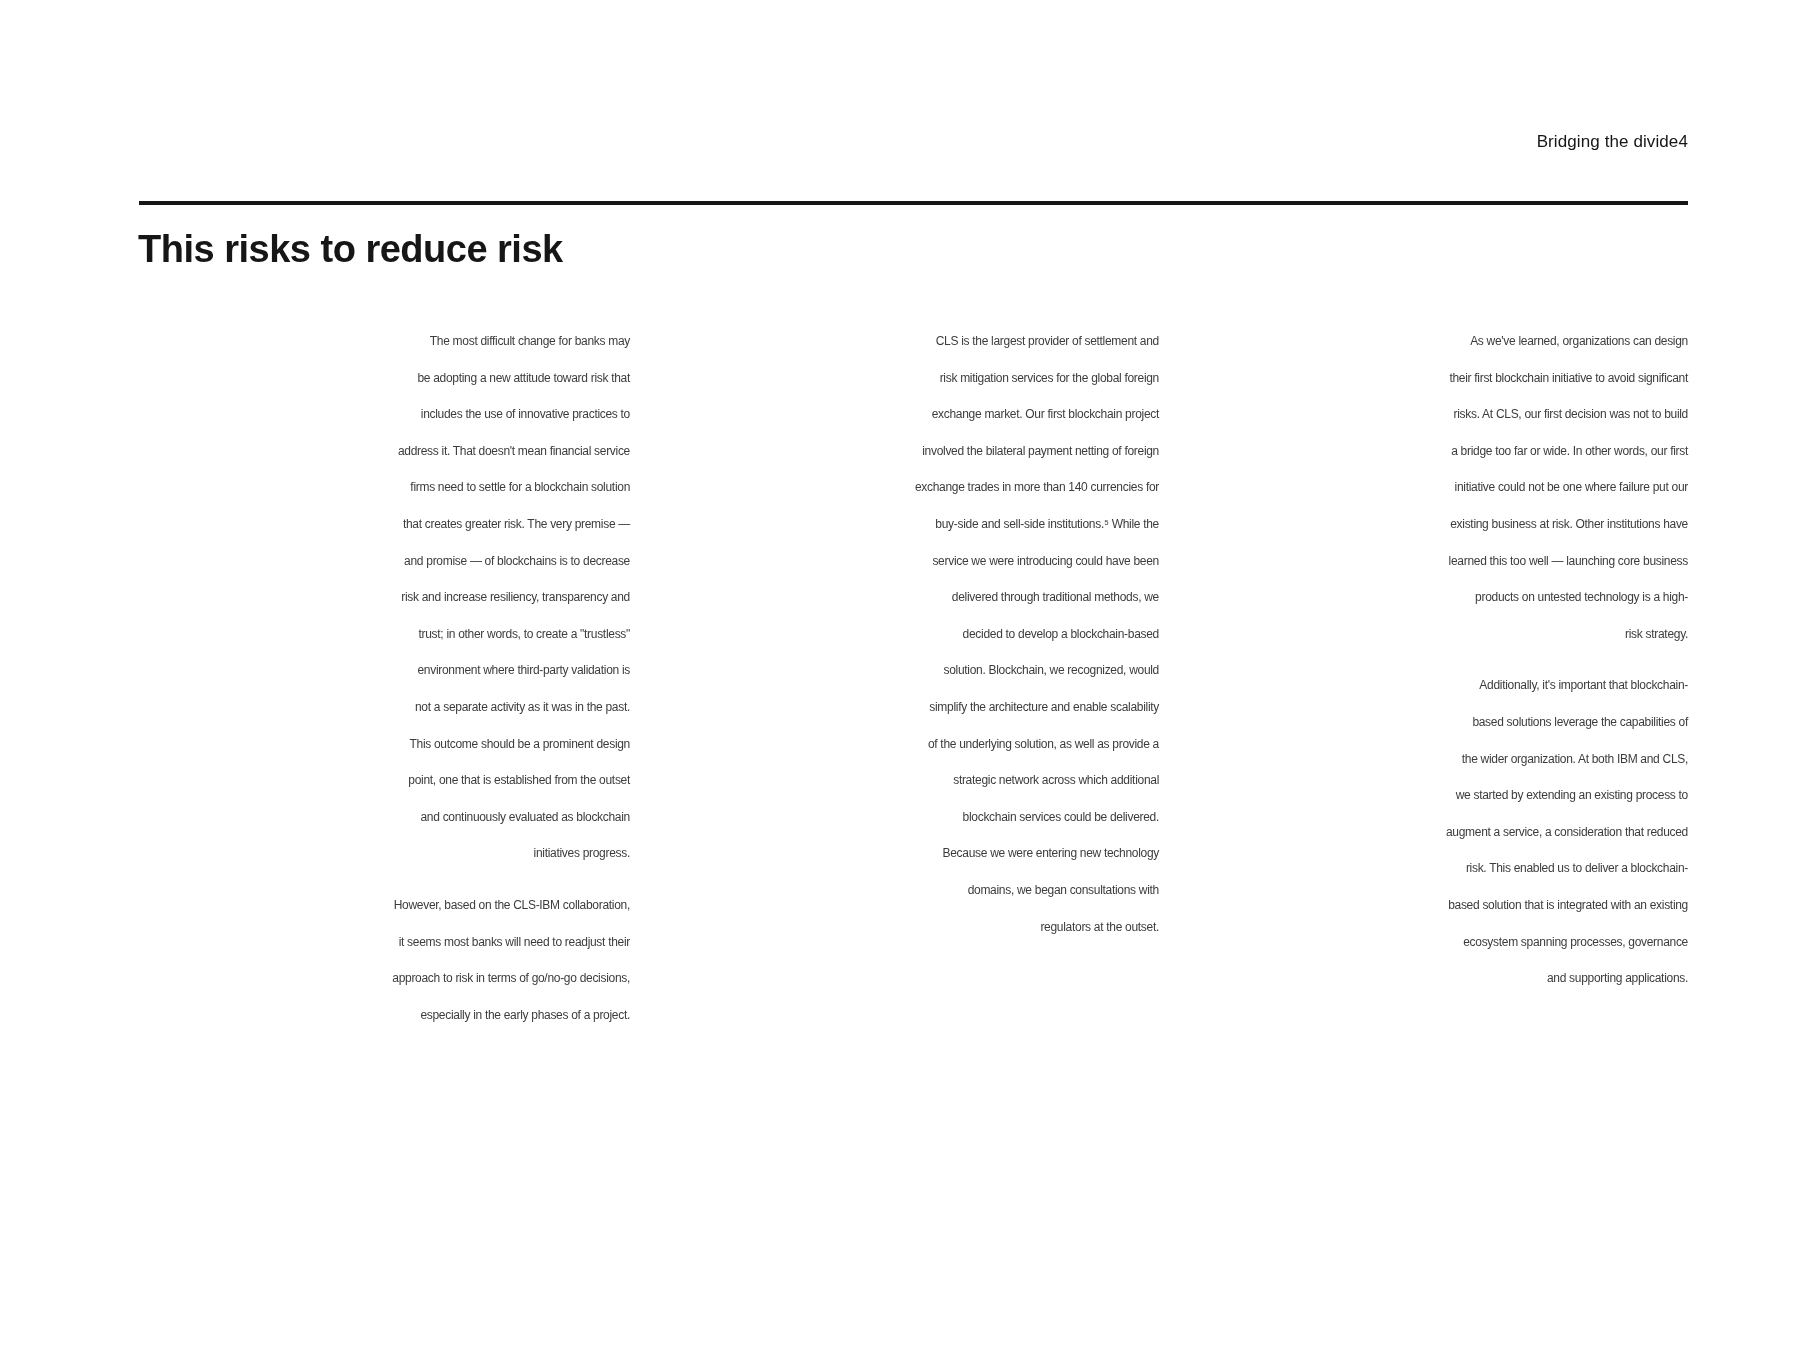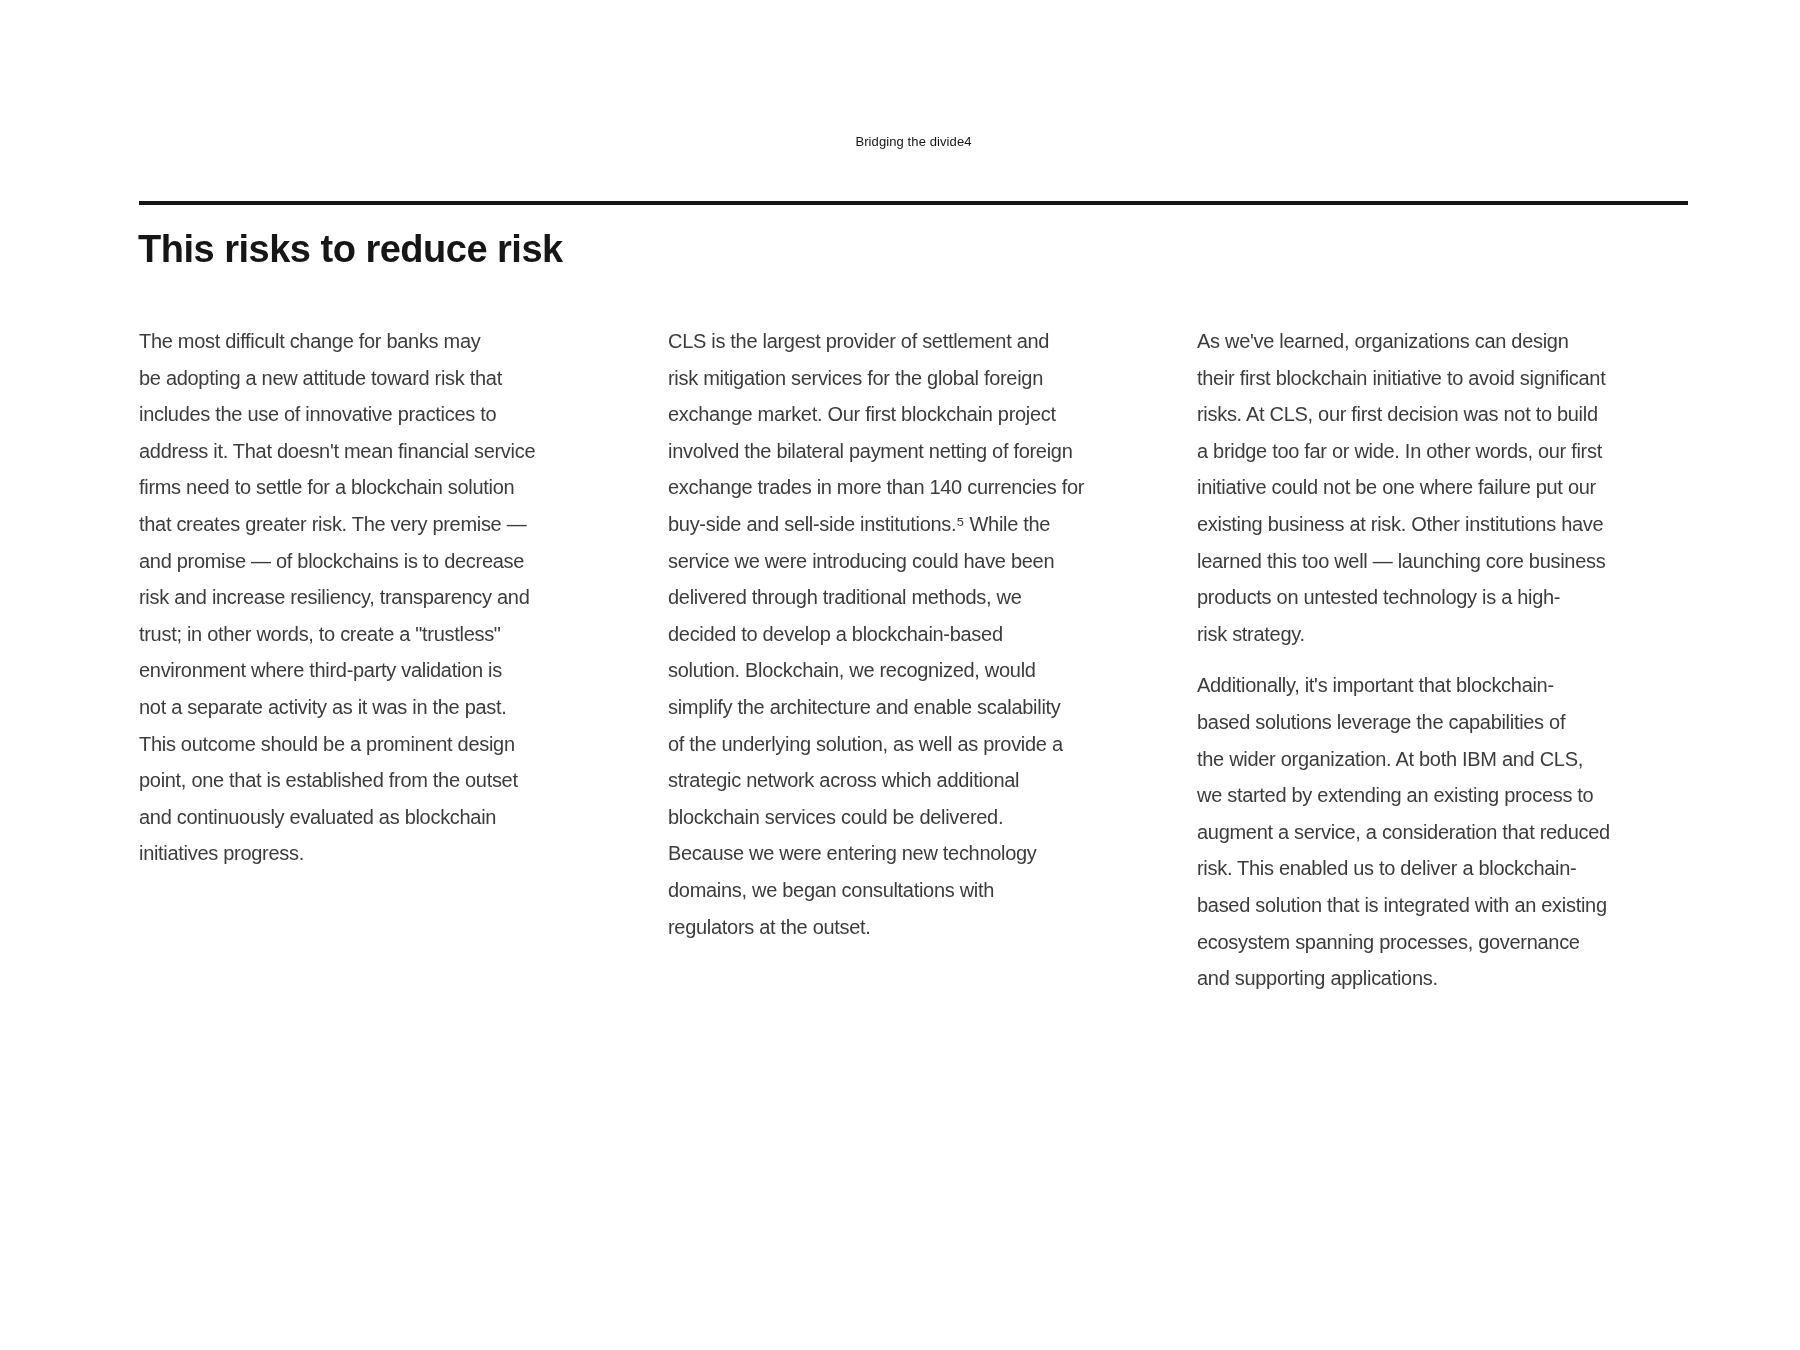--- a/index.html
+++ b/index.html
@@ -11,23 +11,23 @@
     width: 1800px;
     height: 1350px;
     overflow: hidden;
     font-family: "Liberation Sans", sans-serif;
     color: #161616;
     position: relative;
   }
   .running-header {
     margin: 131px 112px 0 139px;
     display: flex;
-    justify-content: center;
+    justify-content: flex-end;
     align-items: baseline;
-    font-size: 13px;
+    font-size: 17px;
     line-height: 22px;
     letter-spacing: 0.1px;
     color: #161616;
   }
   .divider-rule {
     margin: 48px 112px 0 139px;
     height: 4px;
     background: #161616;
   }
   .page-title {
@@ -42,26 +42,27 @@
     margin: 51px 112px 0 139px;
     display: grid;
     grid-template-columns: repeat(3, 1fr);
     column-gap: 38px;
   }
   .body-column {
     min-width: 0;
   }
   .body-column p {
     margin: 0 0 15px 0;
-    font-size: 20px;
+    font-size: 12px;
     font-weight: 300;
     line-height: 36.6px;
     letter-spacing: -0.3px;
     color: #3c3c3c;
     white-space: pre-line;
+    text-align: right;
   }
 </style>
 </head>
 <body>
 
 <header class="running-header">
   <span>Bridging the divide</span>
   <span>4</span>
 </header>
 
@@ -79,20 +80,24 @@
 that creates greater risk. The very premise —
 and promise — of blockchains is to decrease
 risk and increase resiliency, transparency and
 trust; in other words, to create a "trustless"
 environment where third-party validation is
 not a separate activity as it was in the past.
 This outcome should be a prominent design
 point, one that is established from the outset
 and continuously evaluated as blockchain
 initiatives progress.</p>
+    <p>However, based on the CLS-IBM collaboration,
+it seems most banks will need to readjust their
+approach to risk in terms of go/no-go decisions,
+especially in the early phases of a project.</p>
   </section>
   <section class="body-column">
     <p>CLS is the largest provider of settlement and
 risk mitigation services for the global foreign
 exchange market. Our first blockchain project
 involved the bilateral payment netting of foreign
 exchange trades in more than 140 currencies for
 buy-side and sell-side institutions.⁵ While the
 service we were introducing could have been
 delivered through traditional methods, we

